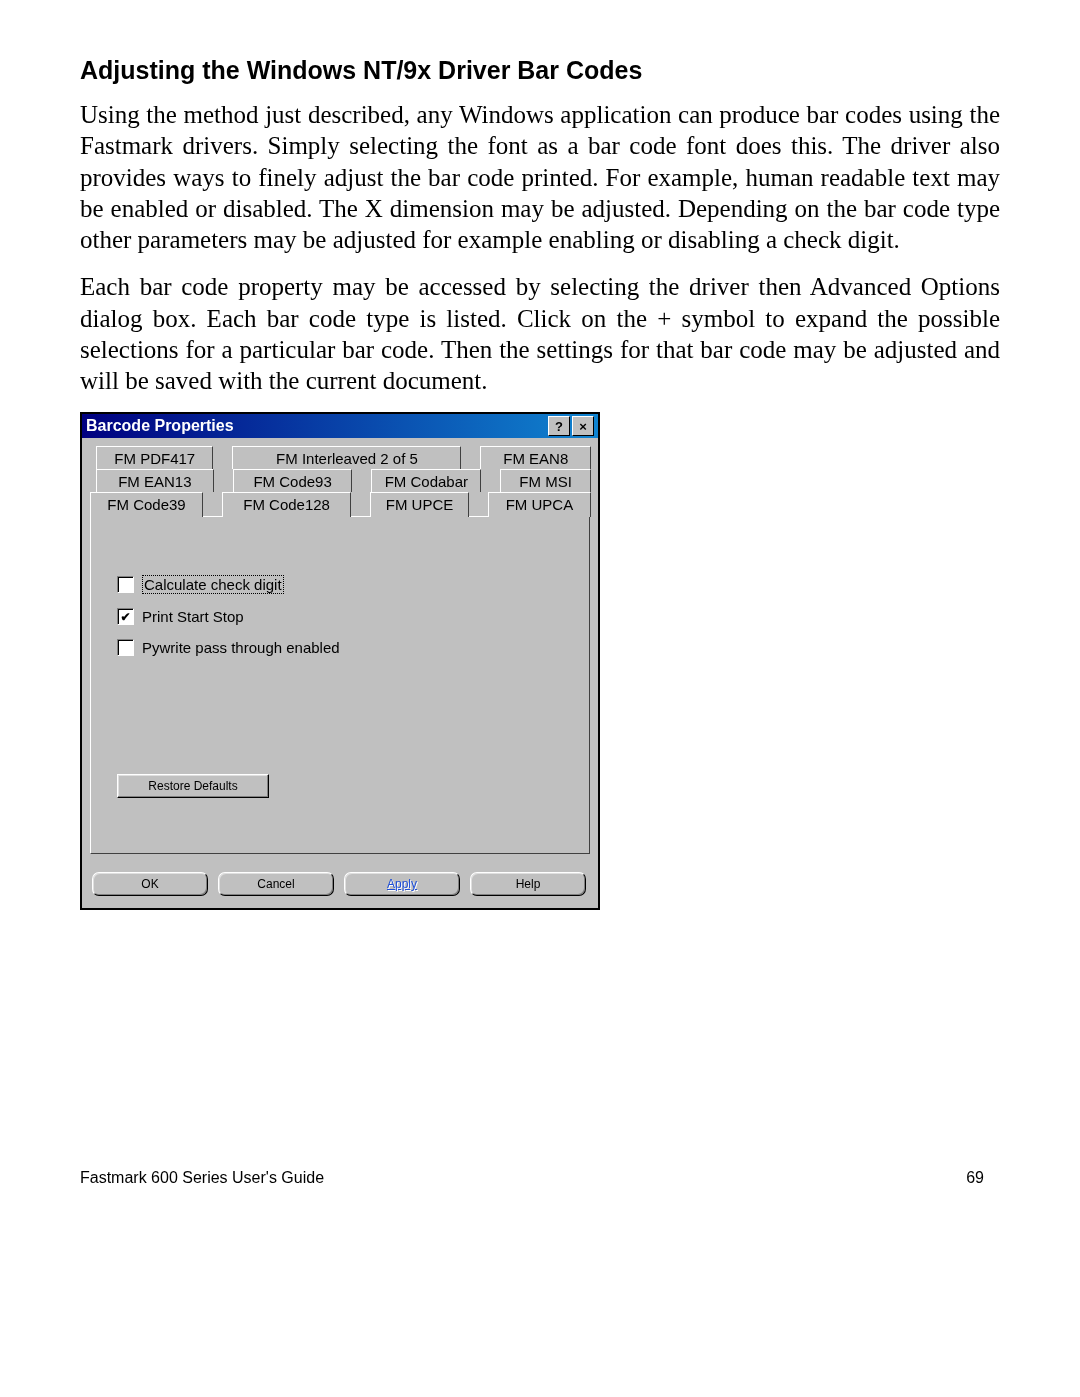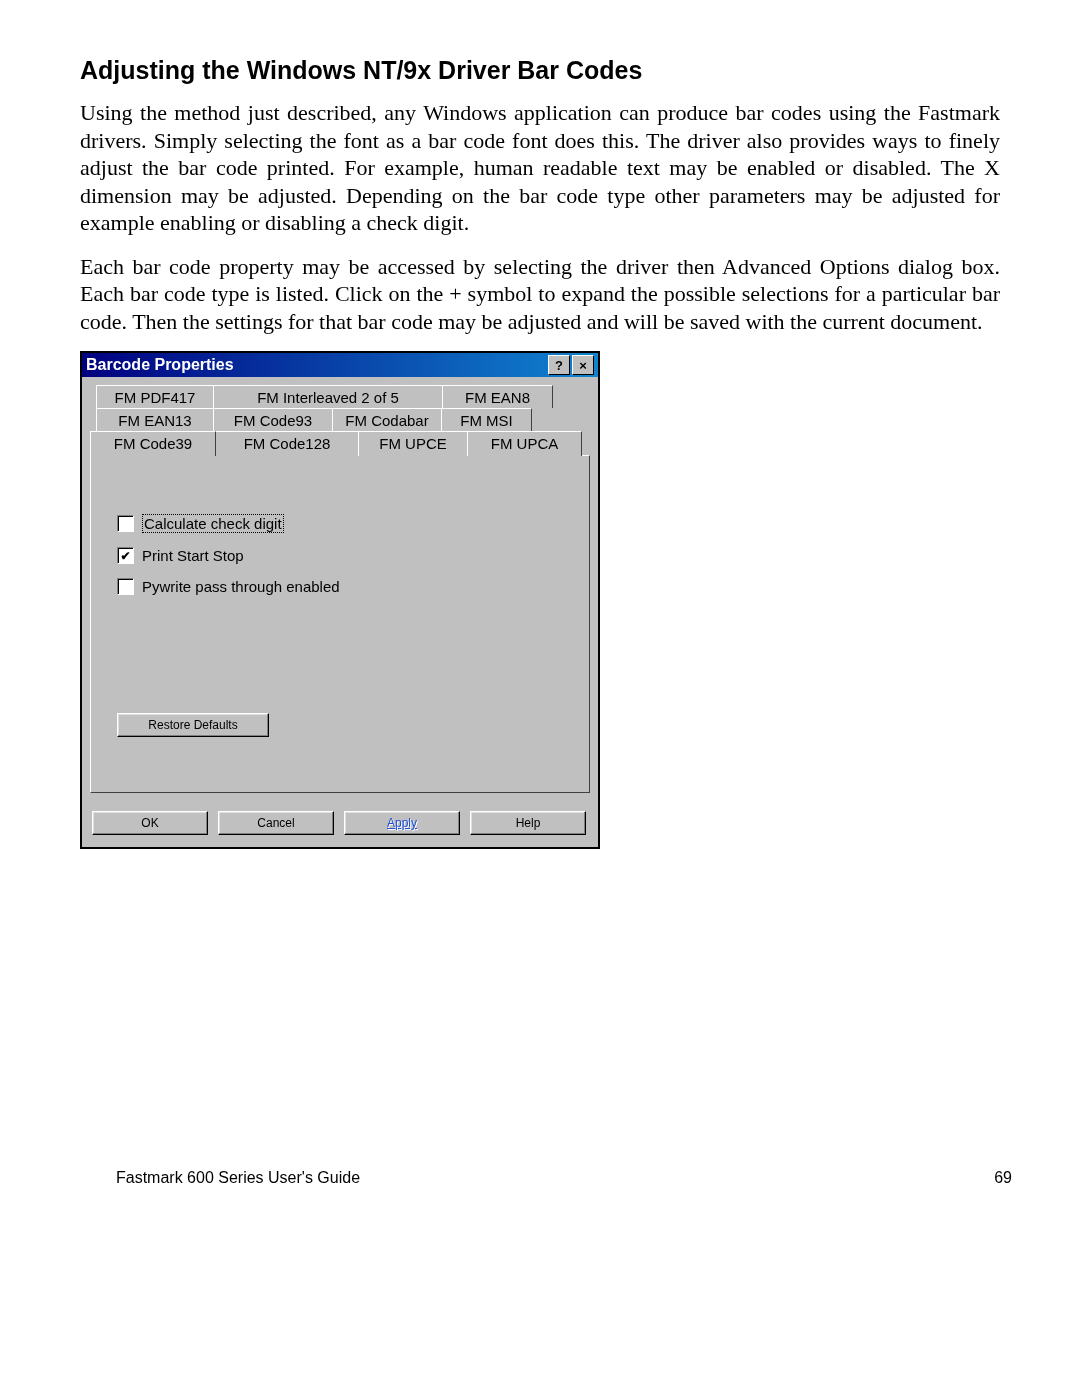--- a/index.html
+++ b/index.html
@@ -17,21 +17,21 @@
     box-sizing: border-box;
     height: 100%;
   }
   h2.section-heading {
     font-family: Arial, Helvetica, sans-serif;
     font-weight: bold;
     font-size: 25px;
     margin: 0 0 14px 0;
   }
   p.body-para {
-    font-size: 22px;
+    font-size: 25px;
     line-height: 1.25;
     margin: 0 0 16px 0;
     text-align: justify;
   }
   
   .dialog {
     width: 516px;
     margin-top: 12px;
     border: 2px solid #000;
     background: #c0c0c0;
@@ -62,21 +62,21 @@
     font-family: Arial, sans-serif;
     font-size: 13px; font-weight: bold;
     color: #000;
   }
   .dlg-body { padding: 8px; }
   
   .tab-area {
     position: relative;
   }
   .tab-rows { padding-left: 6px; }
-  .tab-row { display: flex; }
+  .tab-row { display: flex; gap: 20px; }
   .tab {
     background: #c0c0c0;
     border-top: 1px solid #fff;
     border-left: 1px solid #fff;
     border-right: 1px solid #404040;
     border-bottom: none;
     text-align: center;
     padding: 3px 0 2px 0;
     font-size: 15px;
     box-sizing: border-box;
@@ -146,33 +146,32 @@
   .restore-btn {
     width: 150px;
     margin-top: 118px;
   }
   
   .dlg-buttons {
     display: flex;
     gap: 10px;
     padding: 10px 10px 12px 10px;
   }
-  .dlg-buttons .btn-3d { width: 114px; }
+  .dlg-buttons .btn-3d { width: 114px; border-radius: 7px; }
   .btn-disabled { color: #1d4ed8; text-shadow: 1px 1px 0 #fff; }
   .btn-underline { text-decoration: underline; text-decoration-color: inherit; }
   
   .footer {
     position: absolute;
-    left: 80px; right: 68px;
+    left: 80px; right: 96px;
     bottom: 210px;
     display: flex;
     justify-content: space-between;
     font-family: Arial, Helvetica, sans-serif;
     font-size: 16px;
-    margin-left: 36px;
   }
 </style>
 </head>
 <body>
 
 <div class="page">
 
   <h2 class="section-heading">Adjusting the Windows NT/9x Driver Bar Codes</h2>
 
   <p class="body-para">Using the method just described, any Windows application can produce bar codes using the Fastmark drivers.  Simply selecting the font as a bar code font does this.  The driver also provides ways to finely adjust the bar code printed.  For example, human readable text may be enabled or disabled.  The X dimension may be adjusted.  Depending on the bar code type other parameters may be adjusted for example enabling or disabling a check digit.</p>

